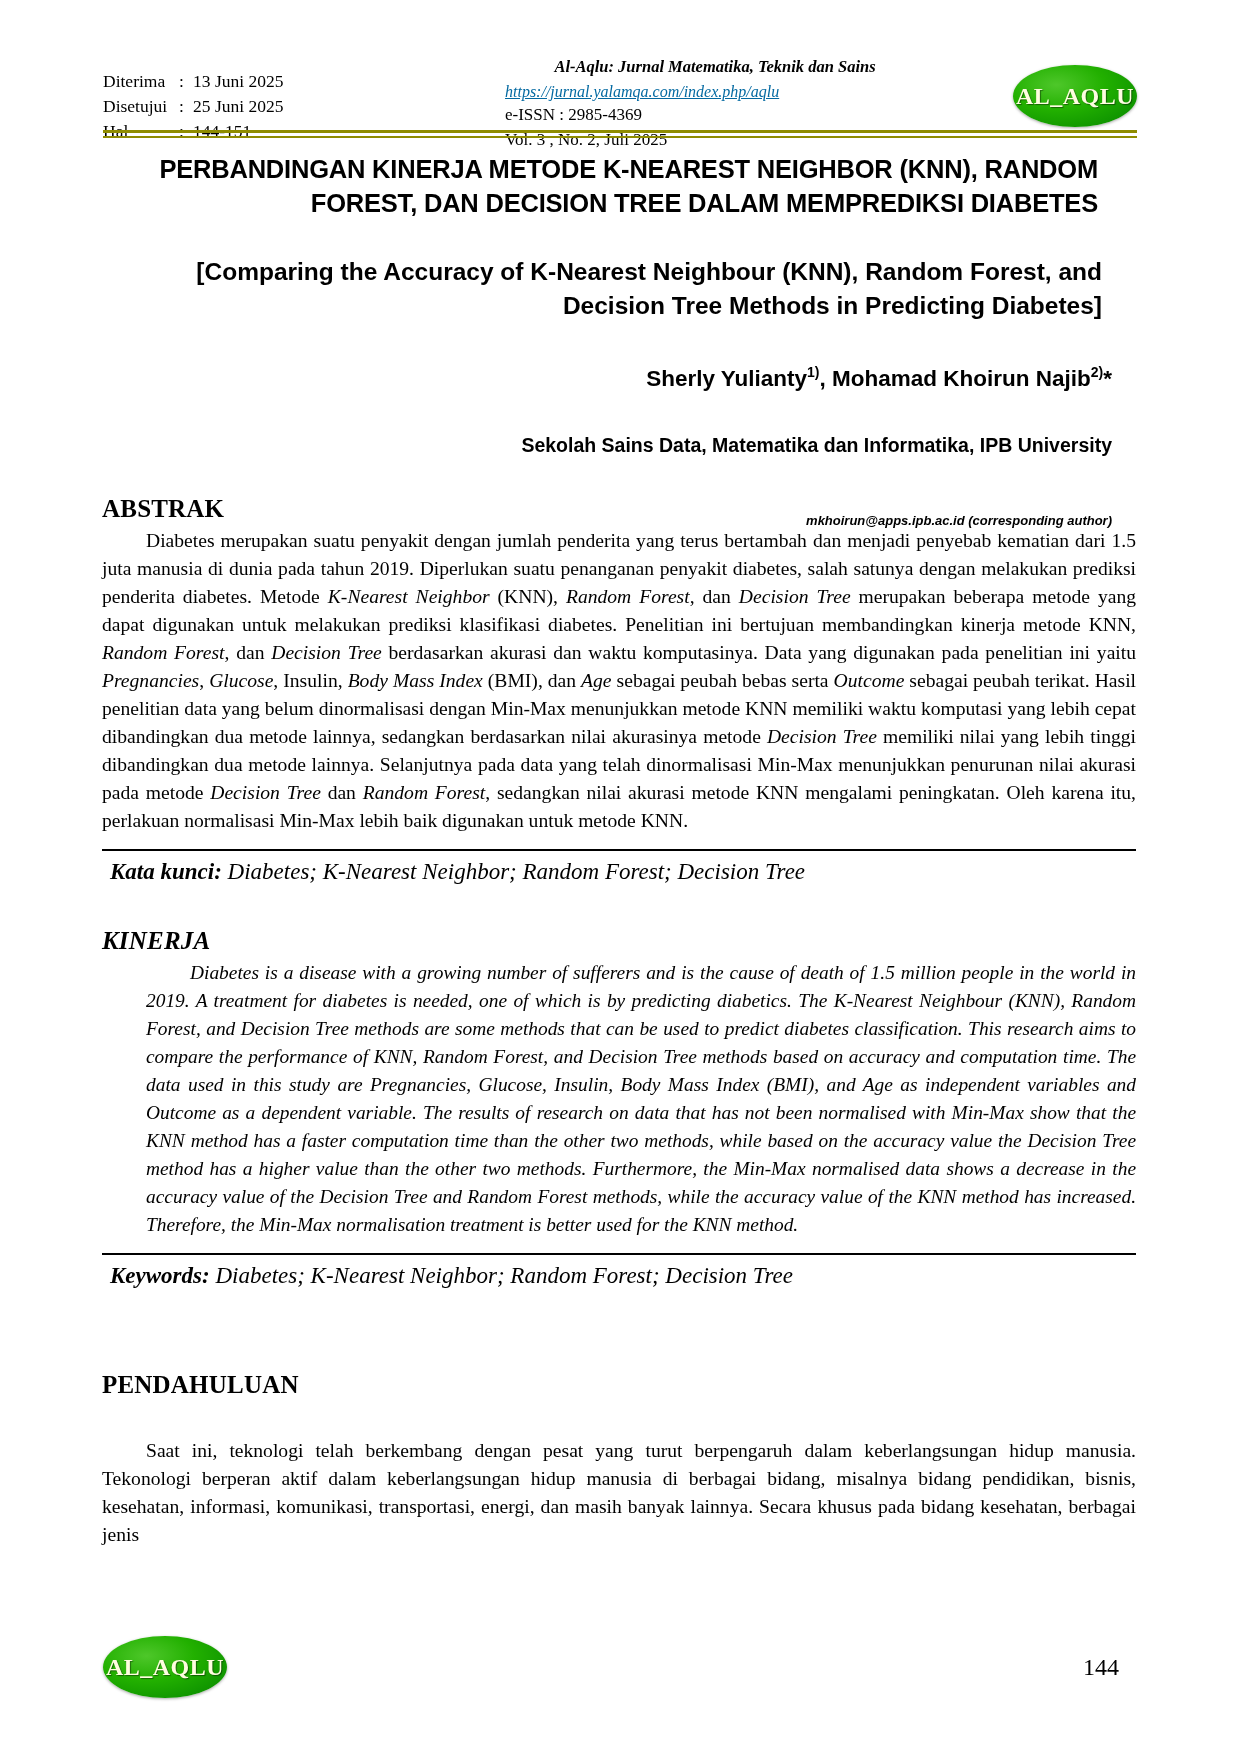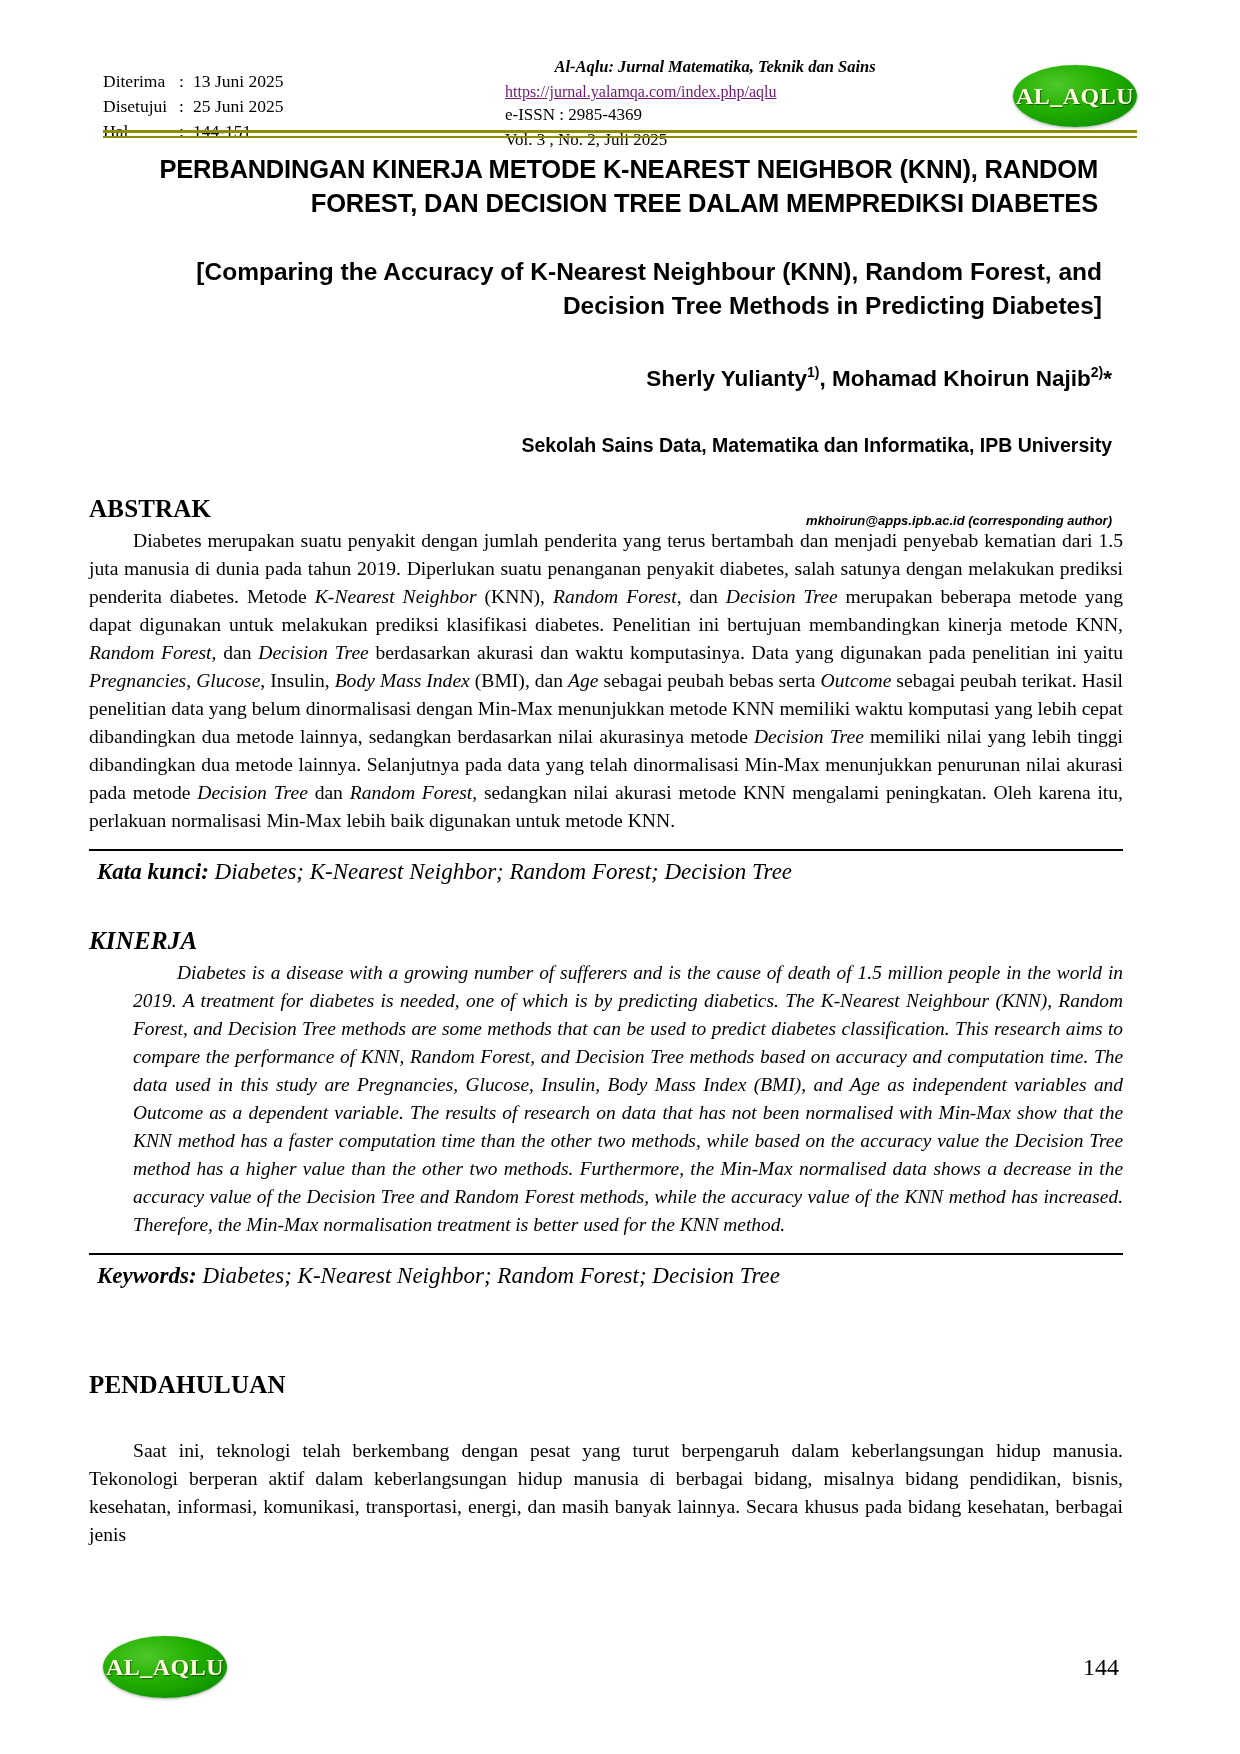--- a/index.html
+++ b/index.html
@@ -61,22 +61,23 @@
   }
   .mast-journal {
     font-weight: bold;
     font-style: italic;
     font-size: 16.5px;
     text-align: center;
     margin-bottom: 1px;
     white-space: nowrap;
   }
   .mast-url {
-    color: #701a75;
+    color: #0369a1;
     text-decoration: underline;
+    font-style: italic;
     font-size: 16px;
     display: block;
     cursor: pointer;
   }
   .mast-issn, .mast-vol {
     font-size: 17px;
     display: block;
   }
 
   .mast-right {
@@ -158,21 +159,21 @@
     font-family: "Liberation Sans", "DejaVu Sans", sans-serif;
     font-weight: bold;
     font-style: italic;
     font-size: 13px;
     margin: 56px 0 0 0;
   }
 
   
   .content {
     position: absolute;
-    left: 89px;
+    left: 102px;
     top: 495px;
     width: 1034px;
   }
   .sec-head {
     font-family: "Liberation Serif", serif;
     font-weight: bold;
     font-size: 25px;
     margin: 0 0 4px 0;
     letter-spacing: 0.2px;
   }

